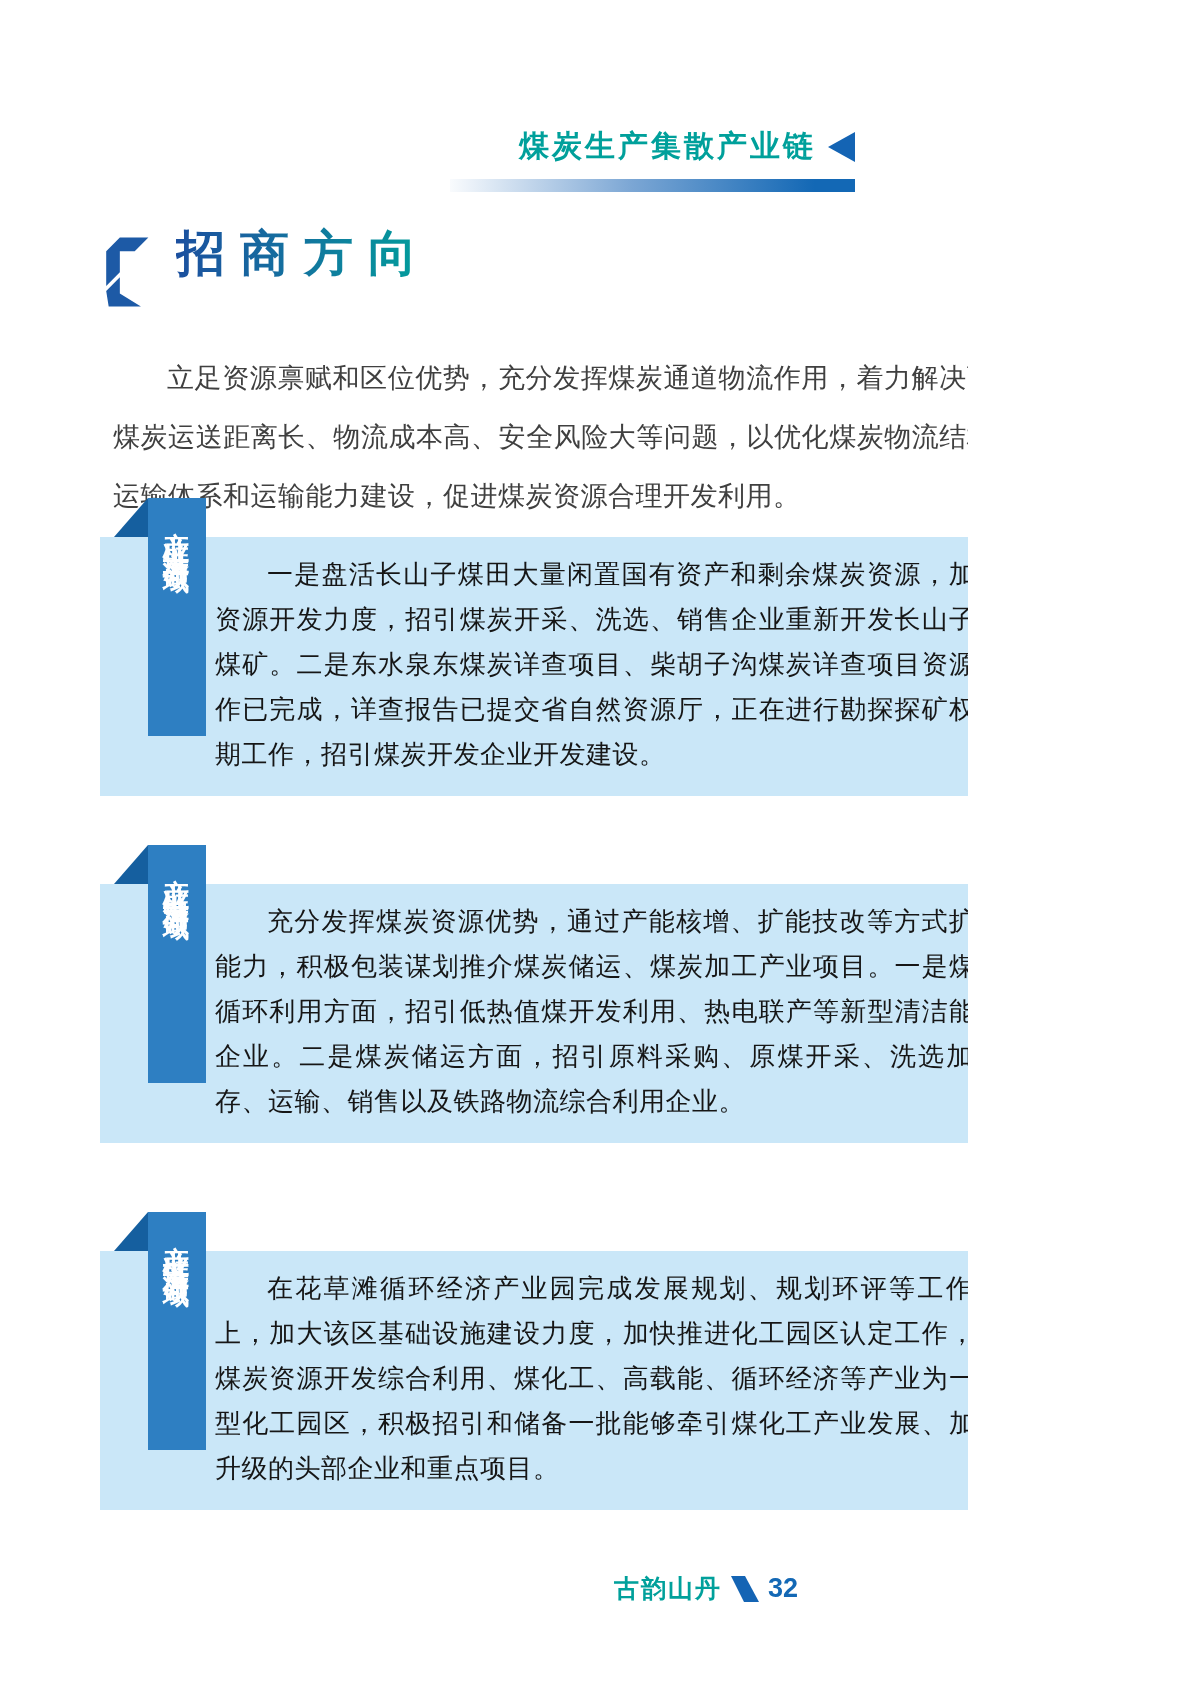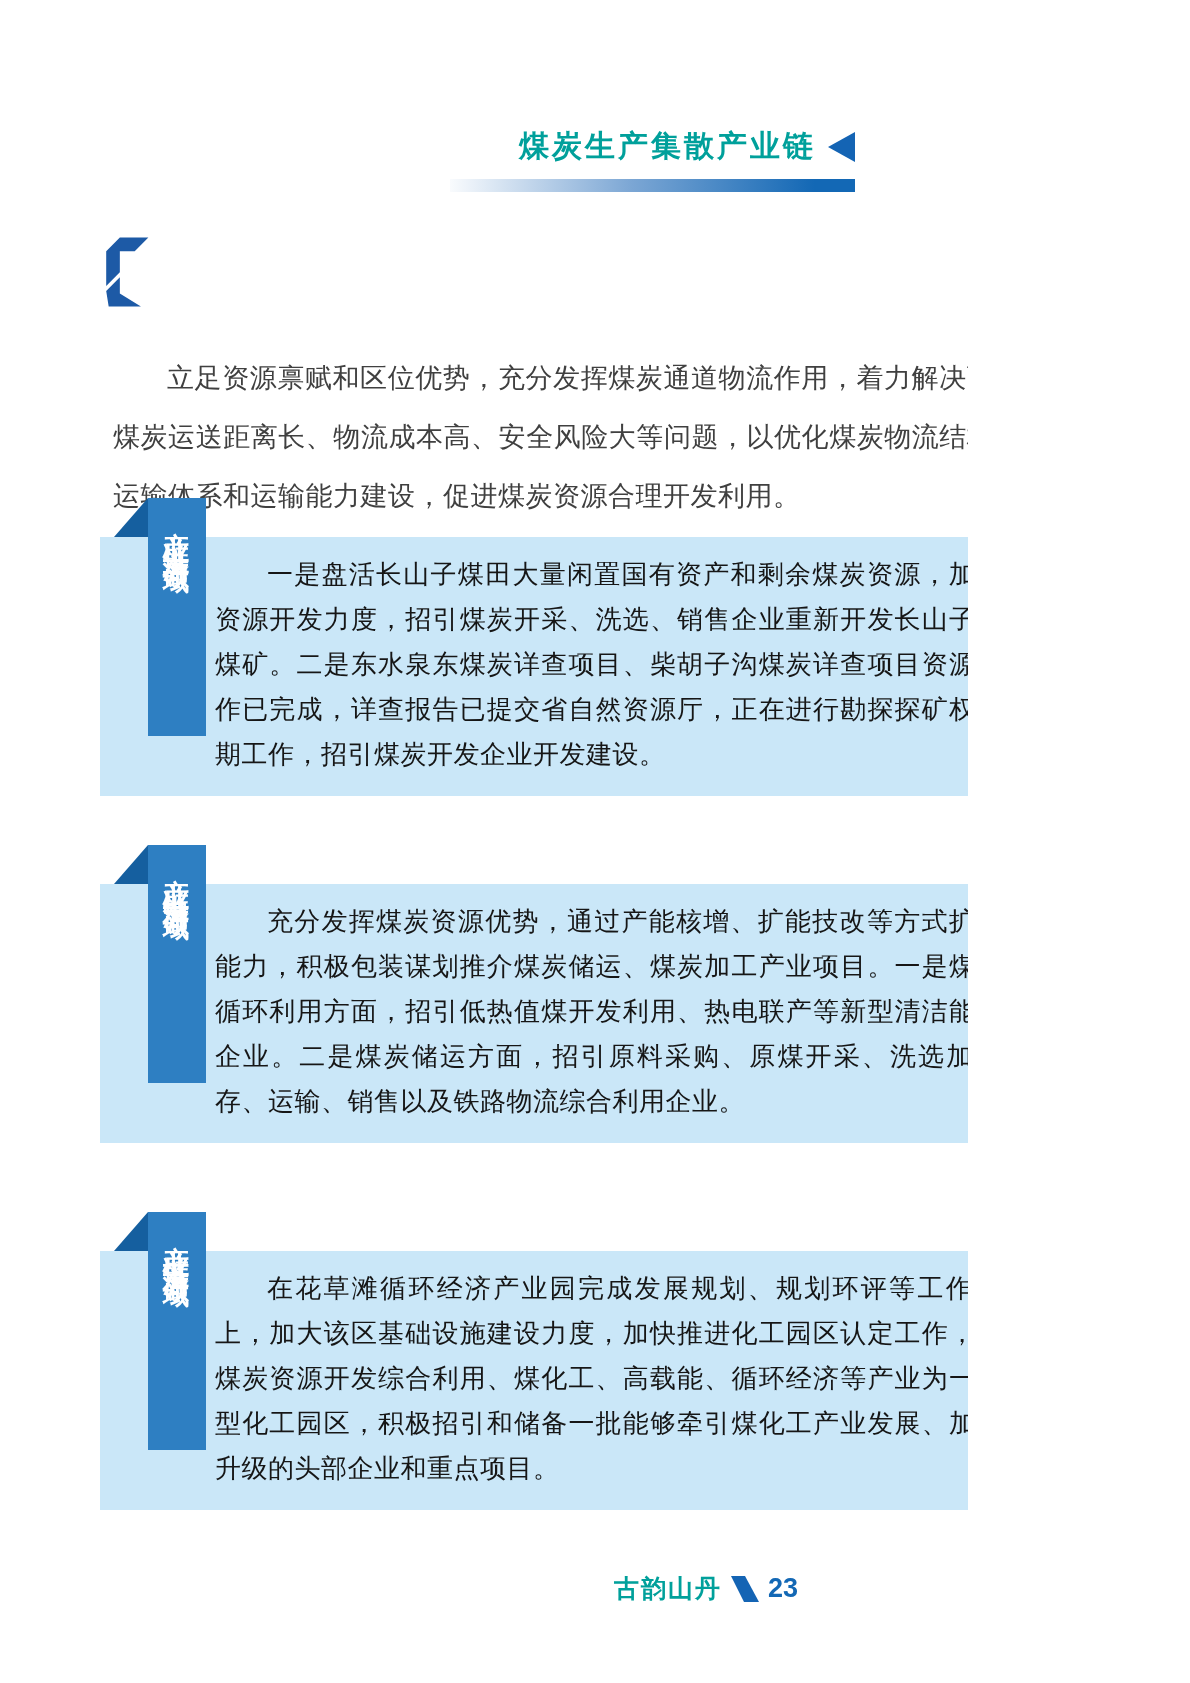--- a/index.html
+++ b/index.html
@@ -50,20 +50,21 @@
     <span class="header-text">煤炭生产集散产业链</span>
     <span class="header-arrow"></span>
   </div>
   <div class="header-bar"></div>
 
   <div class="title-row">
     <svg class="title-bracket" width="62" height="92" viewBox="0 0 100 115">
       <polygon points="10,24 32,2 78,2 56,24 32,24 32,58 10,80" fill="#1d5aa6"></polygon>
       <polygon points="10,88 32,66 32,92 66,113 14,113" fill="#1d5aa6"></polygon>
     </svg>
+    <span class="title-text">招商方向</span>
   </div>
 
   <p class="intro">立足资源禀赋和区位优势，充分发挥煤炭通道物流作用，着力解决西北地区煤炭运送距离长、物流成本高、安全风险大等问题，以优化煤炭物流结构，推动运输体系和运输能力建设，促进煤炭资源合理开发利用。</p>
 
   <div class="section s1">
     <div class="ribbon-fold"></div>
     <div class="ribbon">
       <span class="ribbon-label">产业链上游领域</span>
     </div>
     <div class="section-box">
@@ -89,16 +90,16 @@
     <div class="section-box">
       <p class="section-body">充分发挥煤炭资源优势，通过产能核增、扩能技改等方式扩大生产能力，积极包装谋划推介煤炭储运、煤炭加工产业项目。一是煤炭资源循环利用方面，招引低热值煤开发利用、热电联产等新型清洁能源技术企业。二是煤炭储运方面，招引原料采购、原煤开采、洗选加工、储存、运输、销售以及铁路物流综合利用企业。</p>
     </div>
   </div>
 
   <div class="footer">
     <span class="footer-brand">古韵山丹</span>
     <svg width="28" height="26" viewBox="0 0 28 26">
       <polygon points="0,0 14,0 28,26 13,26" fill="#1464b4"></polygon>
     </svg>
-    <span class="footer-page">23</span>
+    <span class="footer-page">32</span>
   </div>
 
 </div>
 
 </body></html>

